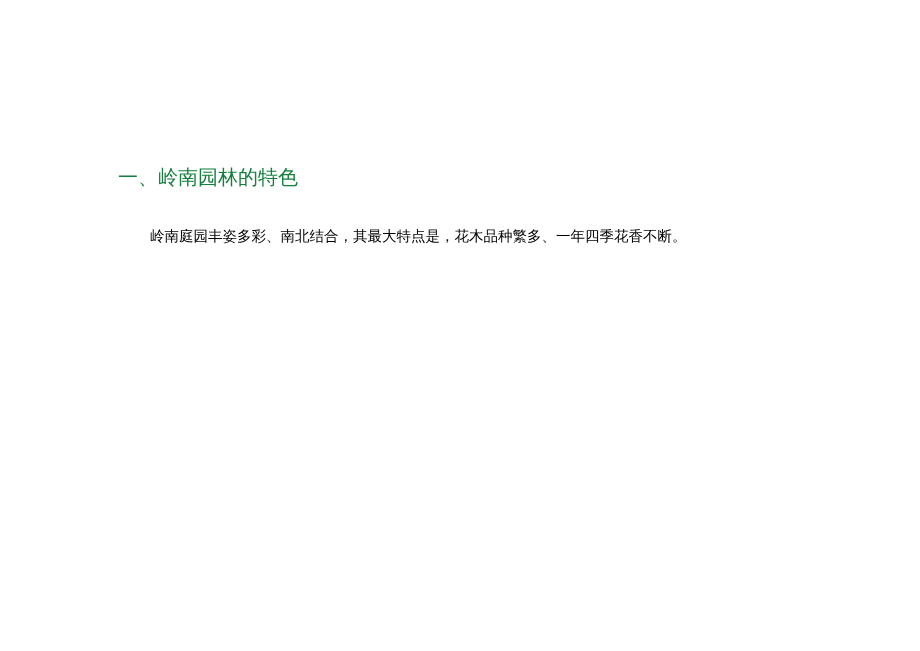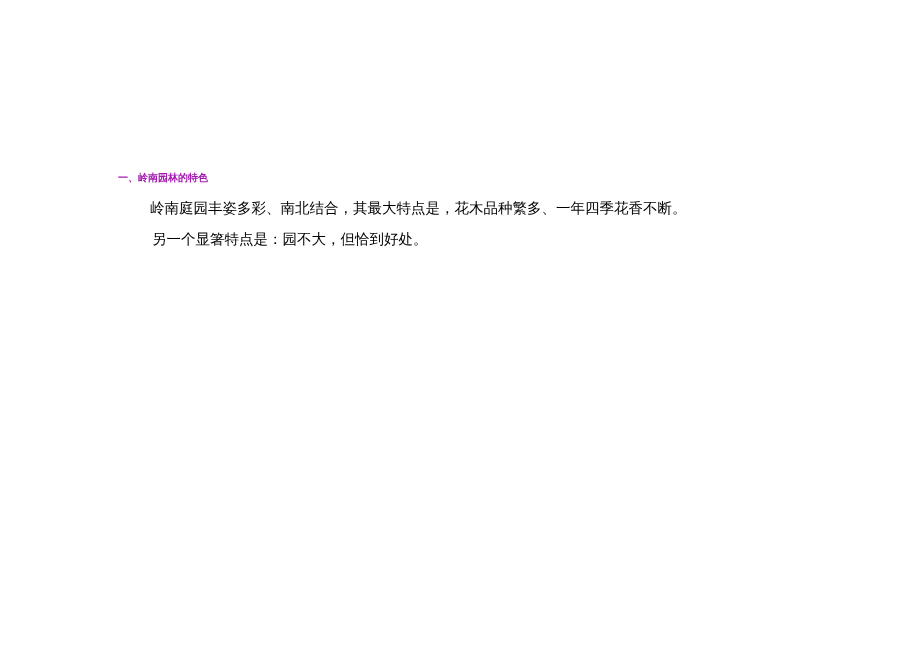--- a/index.html
+++ b/index.html
@@ -33,48 +33,48 @@
     text-align: justify;
     text-justify: inter-ideograph;
     margin: 0;
     color: #000000;
   }
   .para.indent {
     text-indent: 2em;
   }
   .spacer-md { height: 26px; }
   .heading {
-    font-size: 10px;
+    font-size: 20px;
     line-height: 31px;
     margin: 0;
-    font-weight: bold;
-    color: #a21caf;
+    font-weight: normal;
+    color: #15803d;
   }
   .sub {
     font-size: 14.5px;
     line-height: 31px;
     margin: 0;
     color: #000000;
   }
   .sub.indent2 {
     padding-left: 32px;
+    margin-top: 28px;
   }
   .sub.indent3 {
     padding-left: 34px;
   }
 </style>
 </head>
 <body>
 
 <div class="page">
   <div class="content">
 
 
     <div class="spacer-md"></div>
 
     <h2 class="heading">一、岭南园林的特色</h2>
 
     <p class="sub indent2">岭南庭园丰姿多彩、南北结合，其最大特点是，花木品种繁多、一年四季花香不断。</p>
 
-    <p class="sub indent3">另一个显箸特点是：园不大，但恰到好处。</p>
 
   </div>
 </div>
 
 </body></html>

